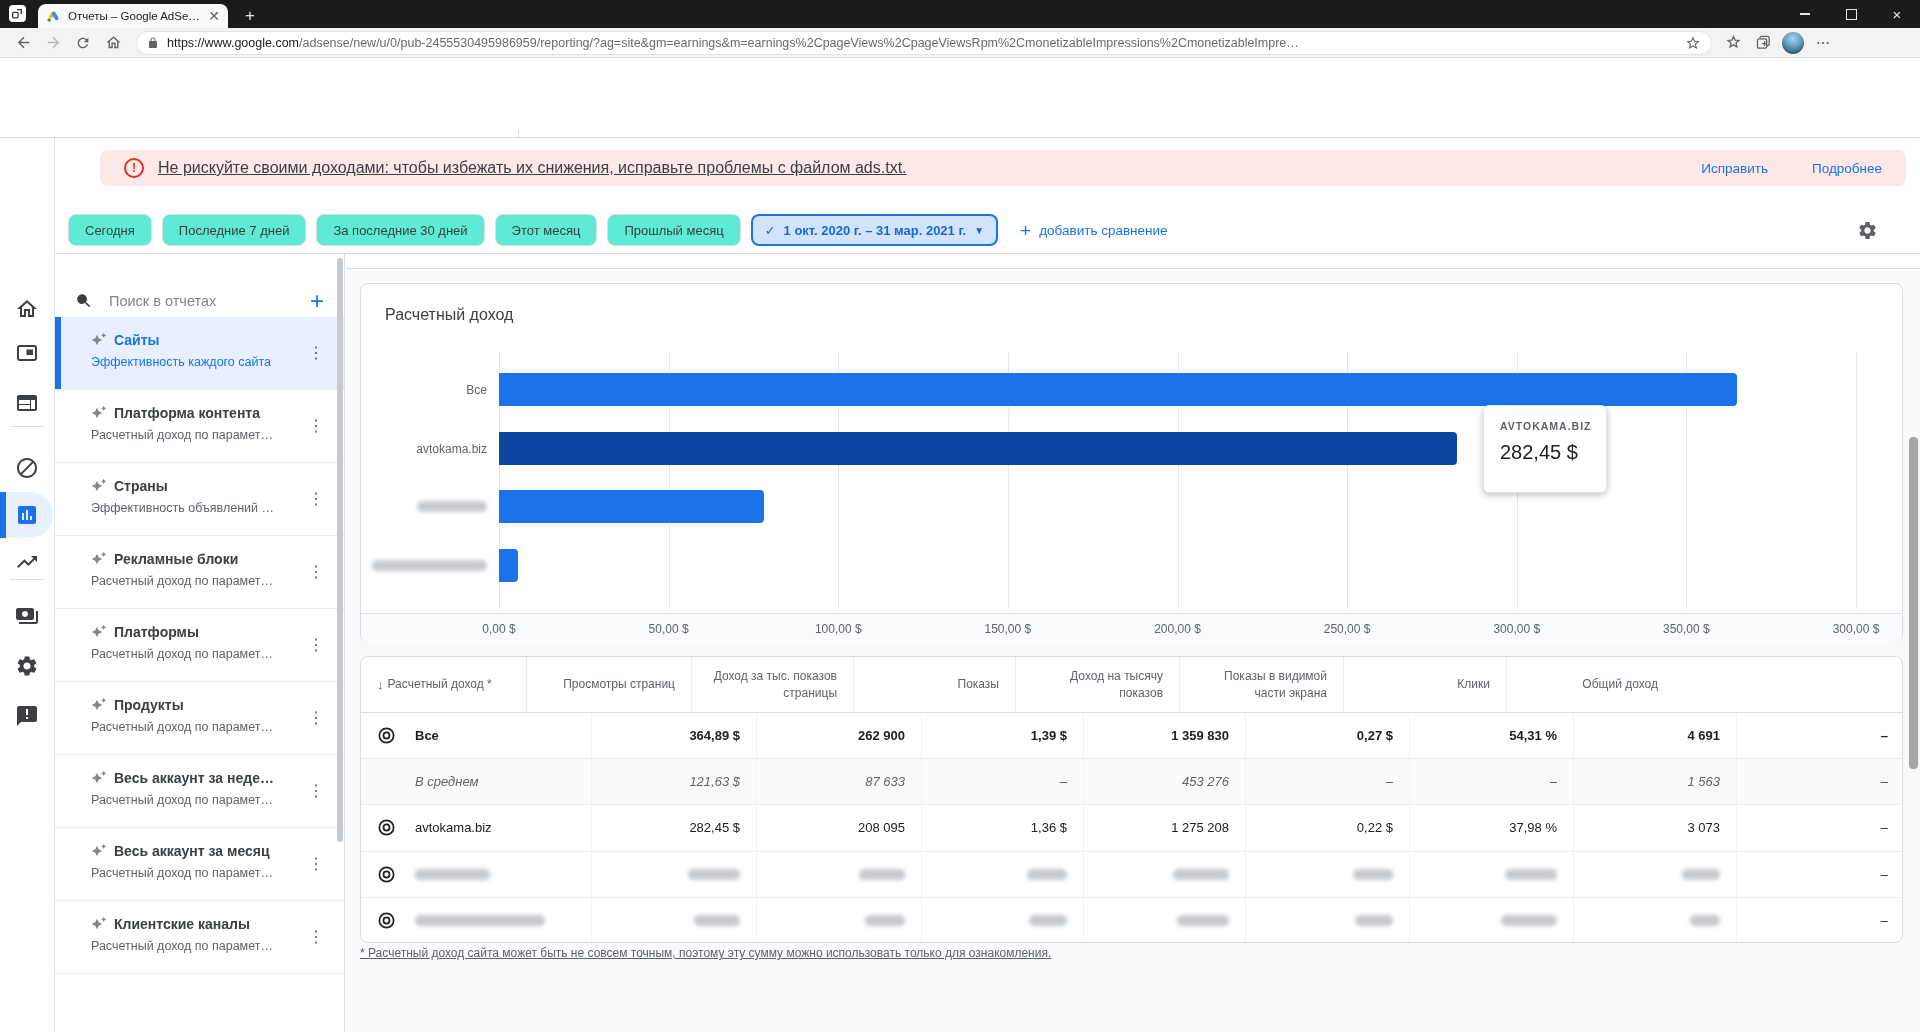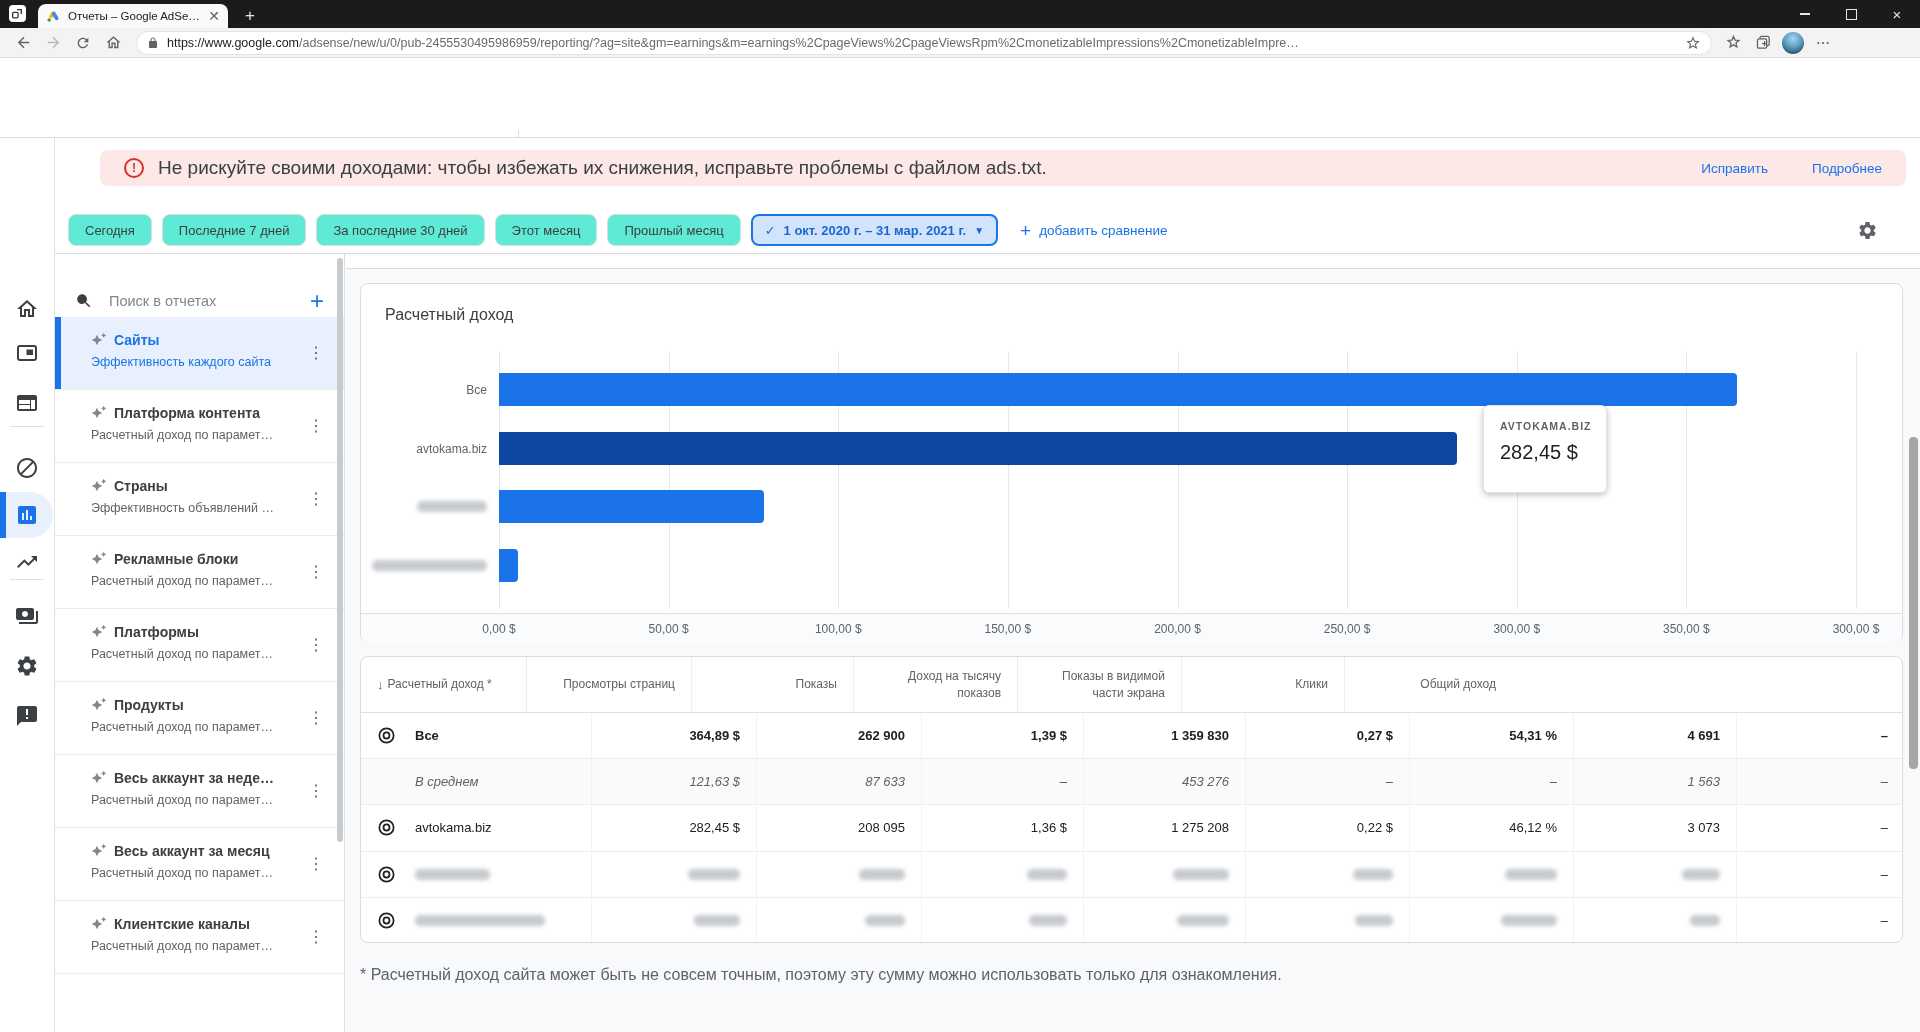--- a/index.html
+++ b/index.html
@@ -44,21 +44,21 @@
   .help{left:1782px;top:90px;width:25px;height:25px;border-radius:50%;background:#5f6368;color:#fff;font-size:14px;font-weight:bold;display:flex;align-items:center;justify-content:center;}
   .bell{left:1828px;top:90px;}
   .acct-avatar{left:1868px;top:88px;width:30px;height:30px;border-radius:50%;background:#aecbfa;overflow:hidden;}
   .acct-avatar .head{position:absolute;left:9px;top:5px;width:12px;height:12px;border-radius:50%;background:#4285f4;}
   .acct-avatar .body{position:absolute;left:3px;top:19px;width:24px;height:14px;border-radius:50%;background:#4285f4;}
 
   
   .bannerzone{left:55px;top:138px;width:1865px;height:116px;background:#fff;border-bottom:1px solid #dadce0;box-sizing:border-box;}
   .banner{position:absolute;left:45px;top:12px;width:1806px;height:36px;background:#fce8e6;border-radius:8px;display:flex;align-items:center;padding:0 24px;box-sizing:border-box;}
   .warnicon{width:16px;height:16px;border:2px solid #d93025;border-radius:50%;color:#d93025;font-weight:bold;font-size:12px;display:flex;align-items:center;justify-content:center;flex:none;}
-  .bannertext{font-size:19px;color:#3c4043;margin-left:14px;flex:1;}
+  .bannertext{font-size:16px;color:#3c4043;margin-left:14px;flex:1;text-decoration:underline;}
   .bannerlink{font-size:13.5px;color:#1a73e8;margin-left:44px;white-space:nowrap;}
   .chips{position:absolute;left:13px;top:76px;display:flex;align-items:center;gap:10px;}
   .chip{height:32px;background:#5eead4;border:1px solid #dadce0;border-radius:8px;font-size:13px;color:#3c4043;padding:13px 16px;display:flex;align-items:center;font-family:inherit;cursor:default;}
   .chip-selected{background:#d2e3fc;border:2px solid #1a73e8;color:#1967d2;font-weight:bold;padding:0 12px;gap:8px;}
   .chip-selected .chk{font-weight:normal;}
   .chip-selected .caret{font-size:10px;}
   .add-compare{display:flex;align-items:center;gap:8px;background:none;border:none;color:#1a73e8;font-size:13.5px;font-family:inherit;margin-left:6px;}
   .add-compare .plus{font-size:19px;line-height:19px;}
   .filter-gear{left:1857px;top:220px;}
 
@@ -110,21 +110,21 @@
   .th .sortarrow{margin-right:4px;font-size:13px;}
   .trow2{display:flex;height:46.2px;border-bottom:1px solid #eceef0;box-sizing:border-box;}
   .trow2:last-child{border-bottom:none;}
   .td{display:flex;align-items:center;justify-content:flex-end;font-size:13px;color:#202124;padding:0 16px;box-sizing:border-box;border-left:1px solid #f0f2f4;white-space:nowrap;}
   .td:first-child{border-left:none;justify-content:flex-start;}
   .eyewrap{width:20px;height:20px;margin-right:18px;flex:none;display:flex;align-items:center;}
   .row-total .td{font-weight:bold;}
   .row-avg{background:#fafafa;}
   .row-avg .td{font-style:italic;color:#5f6368;}
   .redact-pill{display:inline-block;height:11px;background:#bcc0c5;border-radius:5px;filter:blur(2px);opacity:.85;}
-  .footnote{left:14px;top:712px;font-size:16px;color:#5f6368;}
+  .footnote{left:14px;top:692px;font-size:12px;color:#5f6368;text-decoration:underline;}
 
   .main-scroll{left:1909px;top:437px;width:9px;height:332px;background:#a6a6a6;border-radius:4px;}
   svg{display:block;}
 </style>
 </head>
 <body>
 
 <div class="screen">
 
   <div class="abs titlebar">
@@ -508,20 +508,23 @@
     <div class="card tablecard">
       <div class="thead">
           <div class="th" style="width: 165px; flex: 0 0 auto;">
             <span class="sortarrow">↓</span>
             <span>Расчетный доход *</span>
           </div>
           <div class="th" style="width: 165px; flex: 0 0 auto;">
             <span>Просмотры страниц</span>
           </div>
           <div class="th" style="width: 162px; flex: 0 0 auto;">
+            <span>Доход за тыс. показов страницы</span>
+          </div>
+          <div class="th" style="width: 162px; flex: 0 0 auto;">
             <span>Показы</span>
           </div>
           <div class="th" style="width: 164px; flex: 0 0 auto;">
             <span>Доход на тысячу показов</span>
           </div>
           <div class="th" style="width: 164px; flex: 0 0 auto;">
             <span>Показы в видимой части экрана</span>
           </div>
           <div class="th" style="width: 163px; flex: 0 0 auto;">
             <span>Клики</span>
@@ -572,21 +575,21 @@
                   <circle cx="12" cy="12" r="3.8" fill="none" stroke="#202124" stroke-width="2.2"></circle>
                 </svg>
               </span>
               <span>avtokama.biz</span>
             </div>
             <div class="td" style="width: 165px; flex: 0 0 auto;">282,45 $</div>
             <div class="td" style="width: 165px; flex: 0 0 auto;">208 095</div>
             <div class="td" style="width: 162px; flex: 0 0 auto;">1,36 $</div>
             <div class="td" style="width: 162px; flex: 0 0 auto;">1 275 208</div>
             <div class="td" style="width: 164px; flex: 0 0 auto;">0,22 $</div>
-            <div class="td" style="width: 164px; flex: 0 0 auto;">46,12 %</div>
+            <div class="td" style="width: 164px; flex: 0 0 auto;">37,98 %</div>
             <div class="td" style="width: 163px; flex: 0 0 auto;">3 073</div>
             <div class="td" style="width: 168px; flex: 0 0 auto;">–</div>
           </div>
           <div class="trow2">
             <div class="td" style="width: 230px; flex: 0 0 auto;">
               <span class="eyewrap">
                 <svg width="19" height="19" viewBox="0 0 24 24">
                   <circle cx="12" cy="12" r="9" fill="none" stroke="#202124" stroke-width="2.2"></circle>
                   <circle cx="12" cy="12" r="3.8" fill="none" stroke="#202124" stroke-width="2.2"></circle>
                 </svg>

